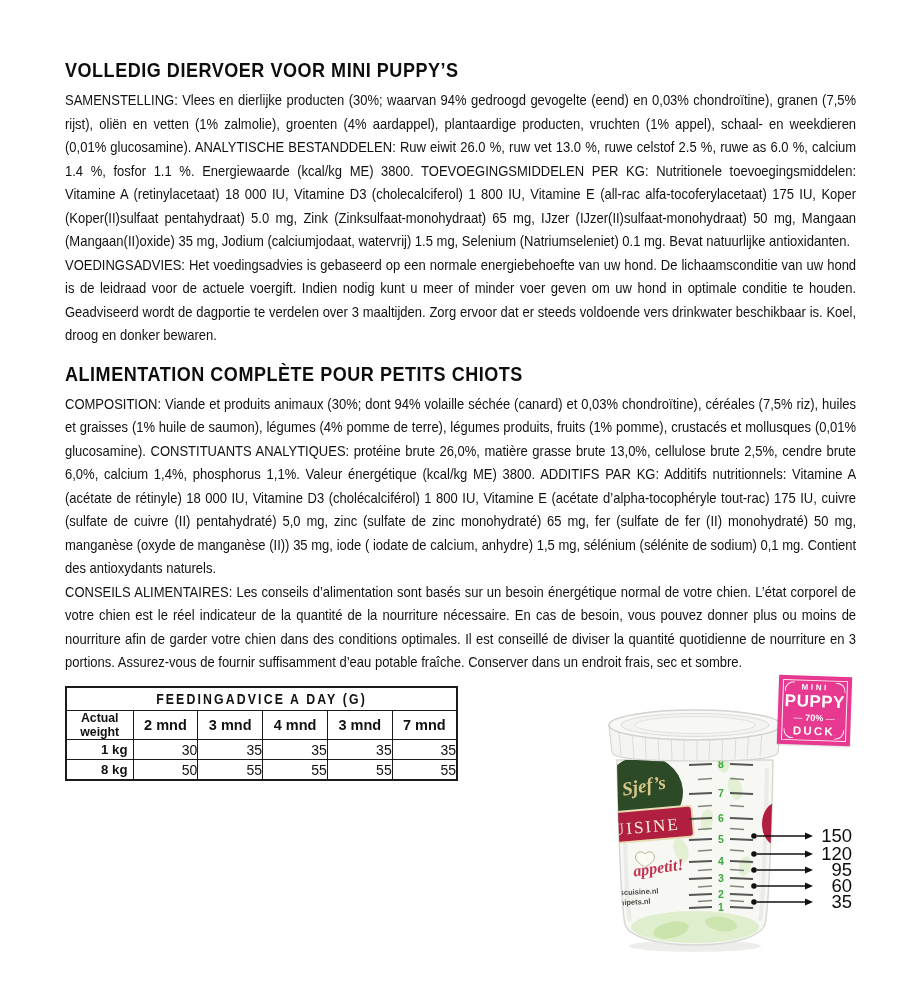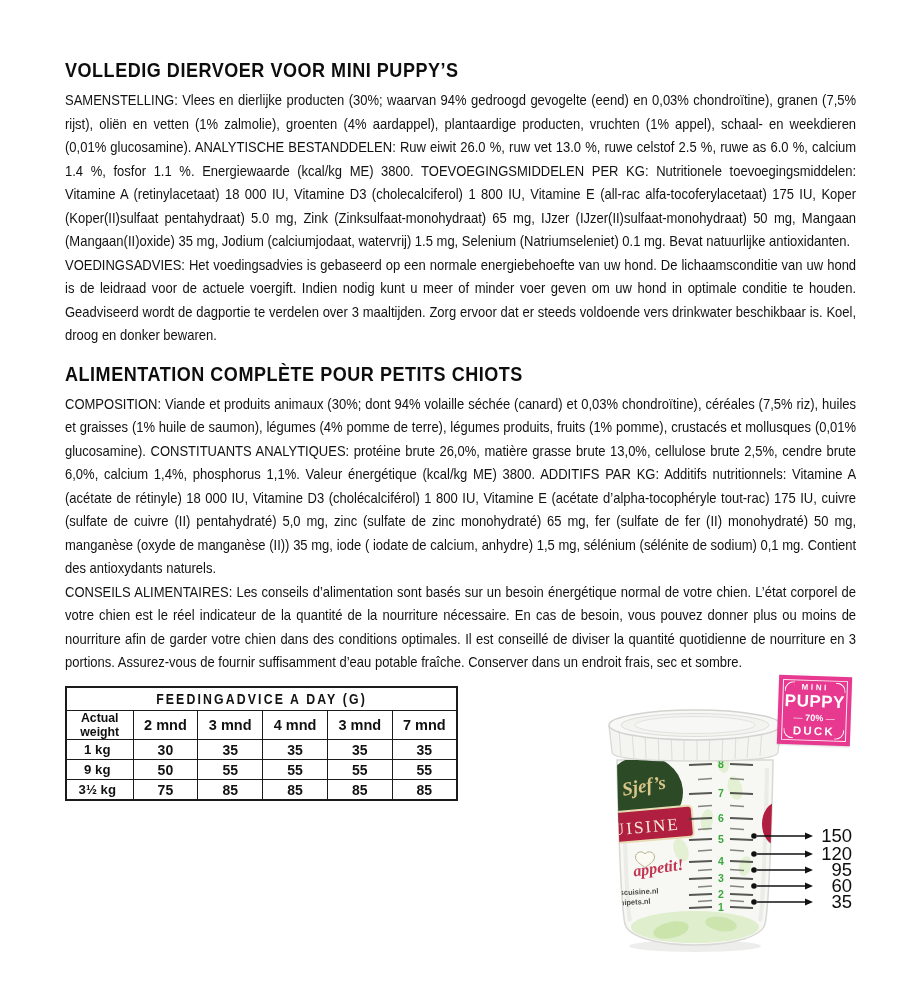--- a/index.html
+++ b/index.html
@@ -25,22 +25,22 @@
   .ftable-wrap { position:absolute; left:65px; top:686px; }
   table.ftable { border-collapse:collapse; border:2.5px solid #1b1b1b; background:#fff; table-layout:fixed; }
   table.ftable th, table.ftable td { border:1.6px solid #1b1b1b; padding:0; }
   .t-title-cell { height:22px; text-align:center;margin-top:15px; }
   .t-title-cell span {
     display:inline-block; font-weight:800; font-size:15px; letter-spacing:2.6px;
     transform:scaleX(0.82); white-space:nowrap;
   }
   tr.cols th { height:21px; font-size:14.5px; font-weight:700; text-align:center; }
   tr.cols th.wcol { font-size:12.3px; font-weight:700; transform:none; }
-  tbody th.rh { height:19px; padding-right:5px; font-size:13.2px; font-weight:700; }
-  tbody td { height:19px; text-align:center; font-size:14px; font-weight:700;margin-left:12px; }
+  tbody th.rh { height:19px; text-align:right; padding-right:5px; font-size:13.2px; font-weight:700; }
+  tbody td { height:19px; text-align:right; font-size:14px; font-weight:400;margin-left:12px; }
   
   .cup-wrap { position:absolute; left:585px; top:668px; width:338px; height:332px; }
   .cup-wrap svg { position:absolute; left:0; top:0; }
   svg text { font-family:"Liberation Sans", sans-serif; }
   text.script { font-family:"Liberation Serif", serif; font-style:italic; font-weight:700; }
   text.banner-t { font-family:"Liberation Serif", serif; letter-spacing:2px; }
   
   .badge {
     position:absolute; left:193px; top:8px; width:73px; height:69px;
     transform:rotate(2deg); color:#fff; text-align:center;
@@ -100,34 +100,26 @@
     <tbody id="table-body">
         <tr>
           <th class="rh">1 kg</th>
           <td>30</td>
           <td>35</td>
           <td>35</td>
           <td>35</td>
           <td>35</td>
         </tr>
         <tr>
-          <th class="rh">9 kg</th>
+          <th class="rh">8 kg</th>
           <td>50</td>
           <td>55</td>
           <td>55</td>
           <td>55</td>
           <td>55</td>
-        </tr>
-        <tr>
-          <th class="rh">3½ kg</th>
-          <td>75</td>
-          <td>85</td>
-          <td>85</td>
-          <td>85</td>
-          <td>85</td>
         </tr>
       </tbody>
   </table>
 </div>
 
 <div class="cup-wrap">
   <svg width="338" height="332" viewBox="0 0 338 332">
     <defs>
       <clipPath id="bodyClip">
         <path d="M32,92 C33,150 36,240 40,256 C43,268 70,277 110,277 C150,277 177,268 180,256 C184,240 187,150 188,92 Z"></path>

